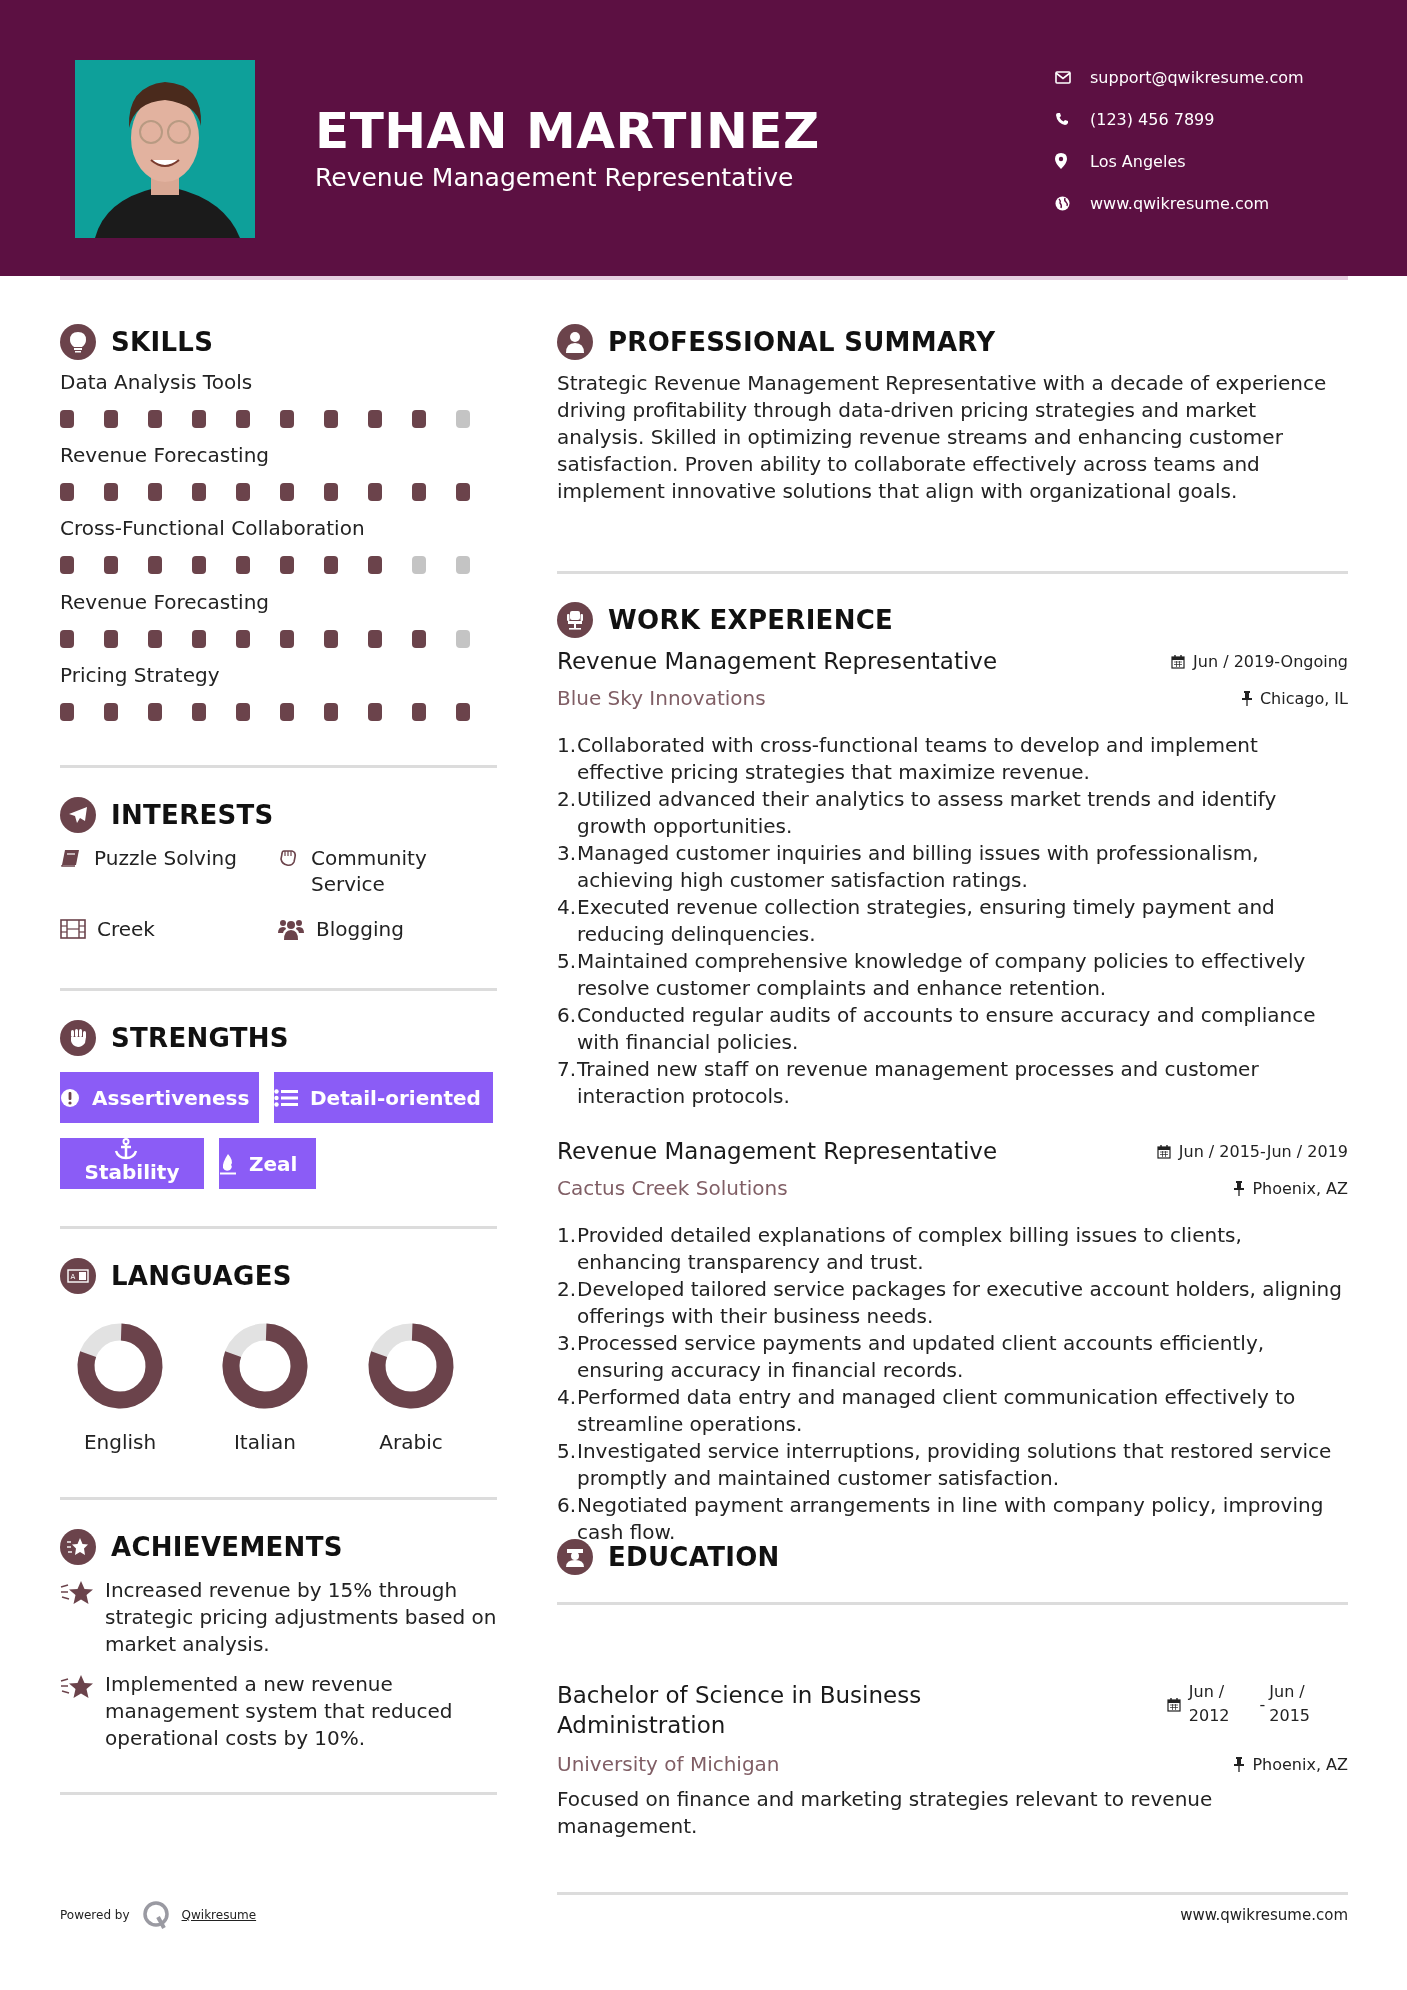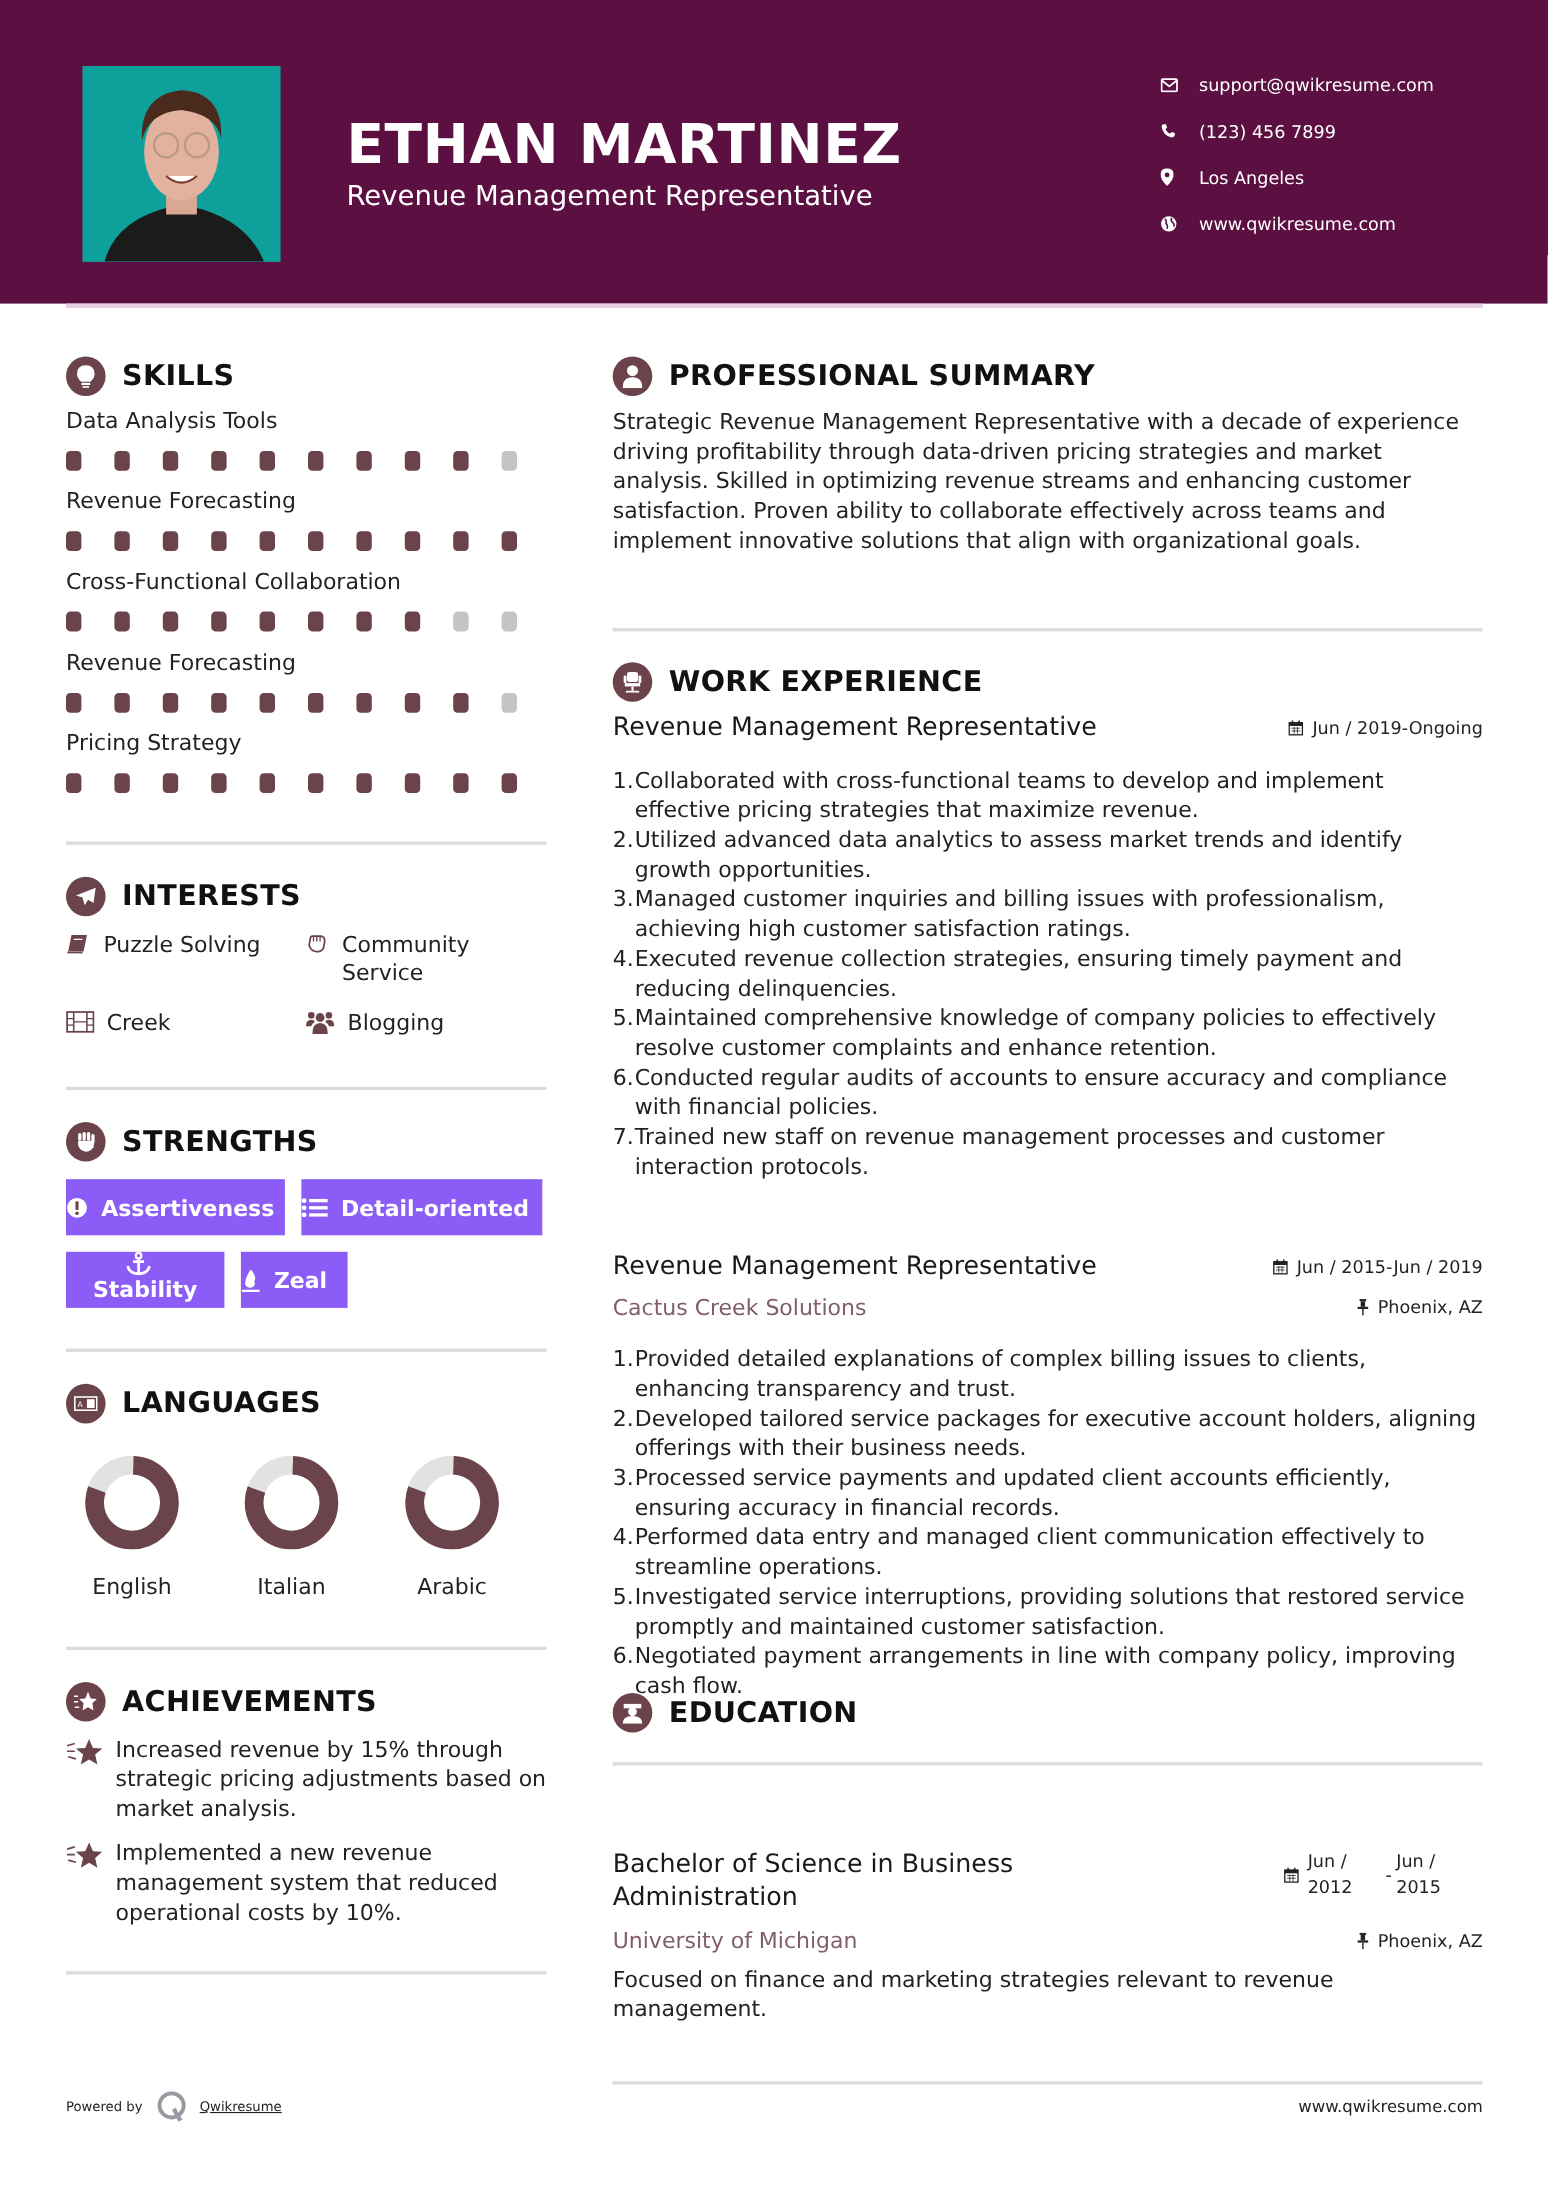--- a/index.html
+++ b/index.html
@@ -439,28 +439,42 @@
               <rect x="1" y="3" width="12" height="11" fill="none" stroke="#222" stroke-width="1.2"></rect>
               <rect x="1" y="3" width="12" height="3" fill="#222"></rect>
               <line x1="4" y1="1" x2="4" y2="4" stroke="#222" stroke-width="1.4"></line>
               <line x1="10" y1="1" x2="10" y2="4" stroke="#222" stroke-width="1.4"></line>
               <path d="M3 8 H11 M3 10.5 H11 M5.5 7 V13 M8.5 7 V13" stroke="#222" stroke-width="0.7"></path>
             </svg>
           </span>
           <span>Jun / 2019-Ongoing</span>
         </div>
       </div>
+      <div class="job-row" style="margin-top:12px;">
+        <div class="job-company">Blue Sky Innovations</div>
+        <div class="job-loc">
+          <span style="margin-right:8px;display:flex;">
+            <svg width="10" height="15" viewBox="0 0 10 15">
+              <rect x="2" y="0" width="6" height="2" fill="#222"></rect>
+              <rect x="3" y="2" width="4" height="5" fill="#222"></rect>
+              <rect x="0" y="7" width="10" height="2" fill="#222"></rect>
+              <line x1="5" y1="9" x2="5" y2="15" stroke="#222" stroke-width="1.3"></line>
+            </svg>
+          </span>
+          <span>Chicago, IL</span>
+        </div>
+      </div>
       <ol class="bullets">
         <li>
           <span class="num">1.</span>
           <span>Collaborated with cross-functional teams to develop and implement effective pricing strategies that maximize revenue.</span>
         </li>
         <li>
           <span class="num">2.</span>
-          <span>Utilized advanced data analytics to assess market trends and identify growth opportunities.</span>
+          <span>Utilized advanced their analytics to assess market trends and identify growth opportunities.</span>
         </li>
         <li>
           <span class="num">3.</span>
           <span>Managed customer inquiries and billing issues with professionalism, achieving high customer satisfaction ratings.</span>
         </li>
         <li>
           <span class="num">4.</span>
           <span>Executed revenue collection strategies, ensuring timely payment and reducing delinquencies.</span>
         </li>
         <li>

